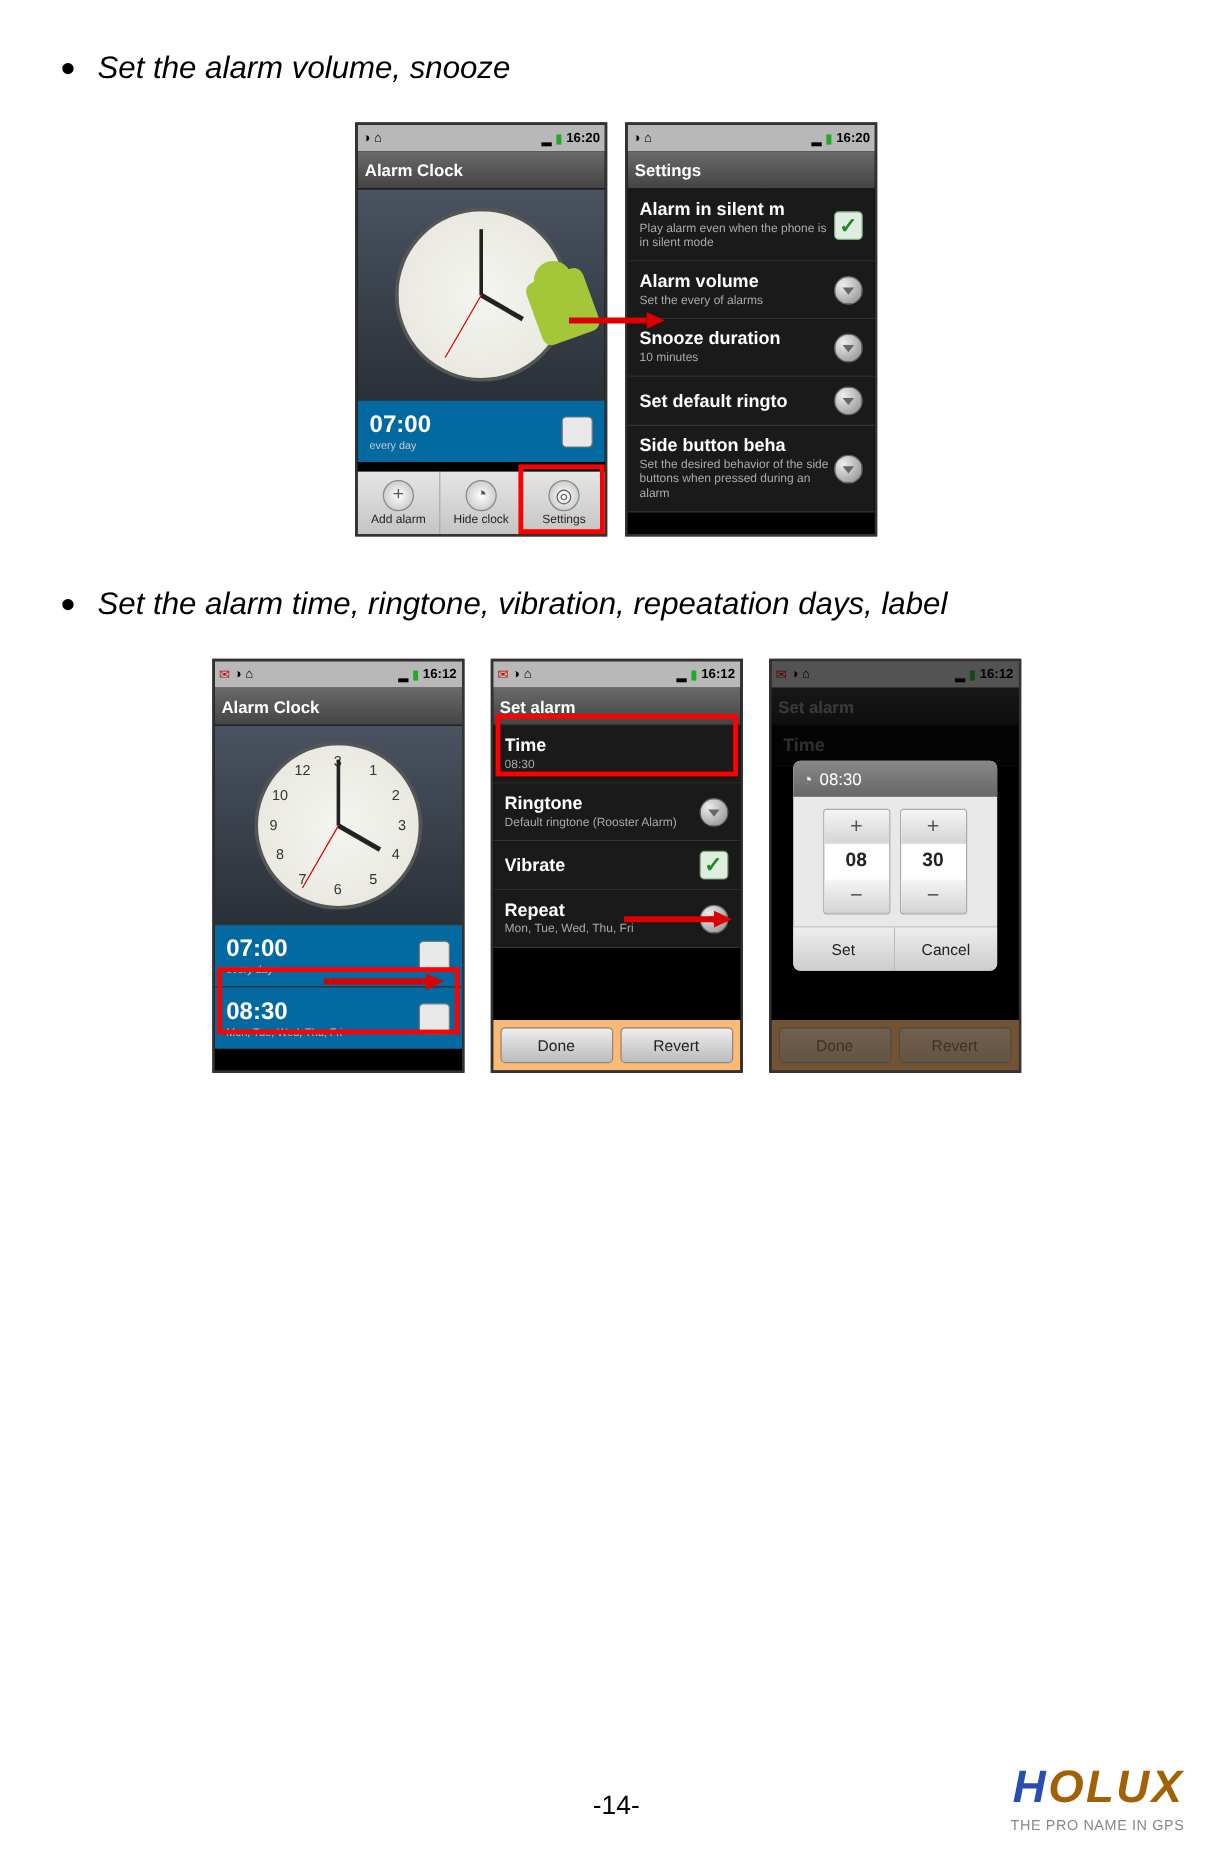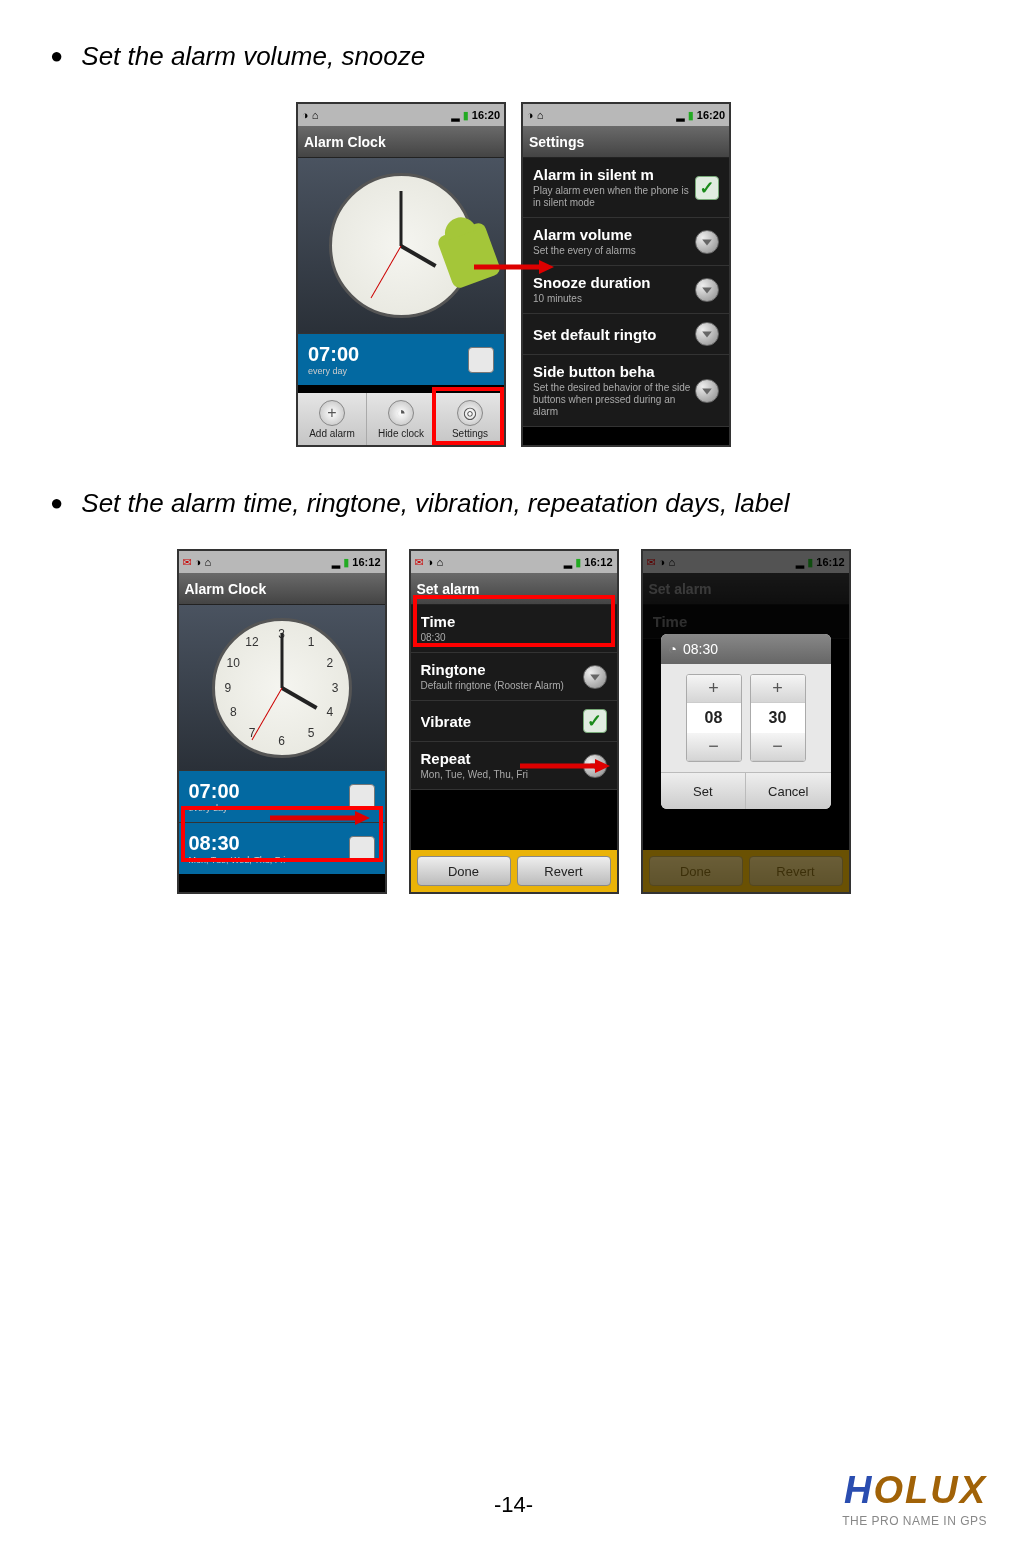--- a/index.html
+++ b/index.html
@@ -187,21 +187,21 @@
   }
   .dialog-btns { display: flex; border-top: 1px solid #bbb; }
   .dlg-btn {
     flex: 1; height: 36px; background: linear-gradient(to bottom,#eee,#ccc);
     display: flex; align-items: center; justify-content: center; font-size: 13px;
     border-right: 1px solid #bbb;
   }
   .dlg-btn:last-child { border-right: none; }
   .done-revert-bar {
     position: absolute; bottom: 0; left: 0; right: 0;
-    height: 42px; display: flex; background: #eab308; padding: 6px; gap: 6px;
+    height: 42px; display: flex; background: #fdba74; padding: 6px; gap: 6px;
   }
   .dr-btn {
     flex: 1; background: linear-gradient(to bottom,#eee,#bbb); border: 1px solid #888; border-radius: 4px;
     display: flex; align-items: center; justify-content: center; font-size: 13px; color: #222;
   }
   .dr-btn.dimmed { opacity: 0.5; }
   .page-num {
     position: absolute; bottom: 40px; left: 50%; transform: translateX(-50%);
     font-size: 22px; color: #000;
   }

